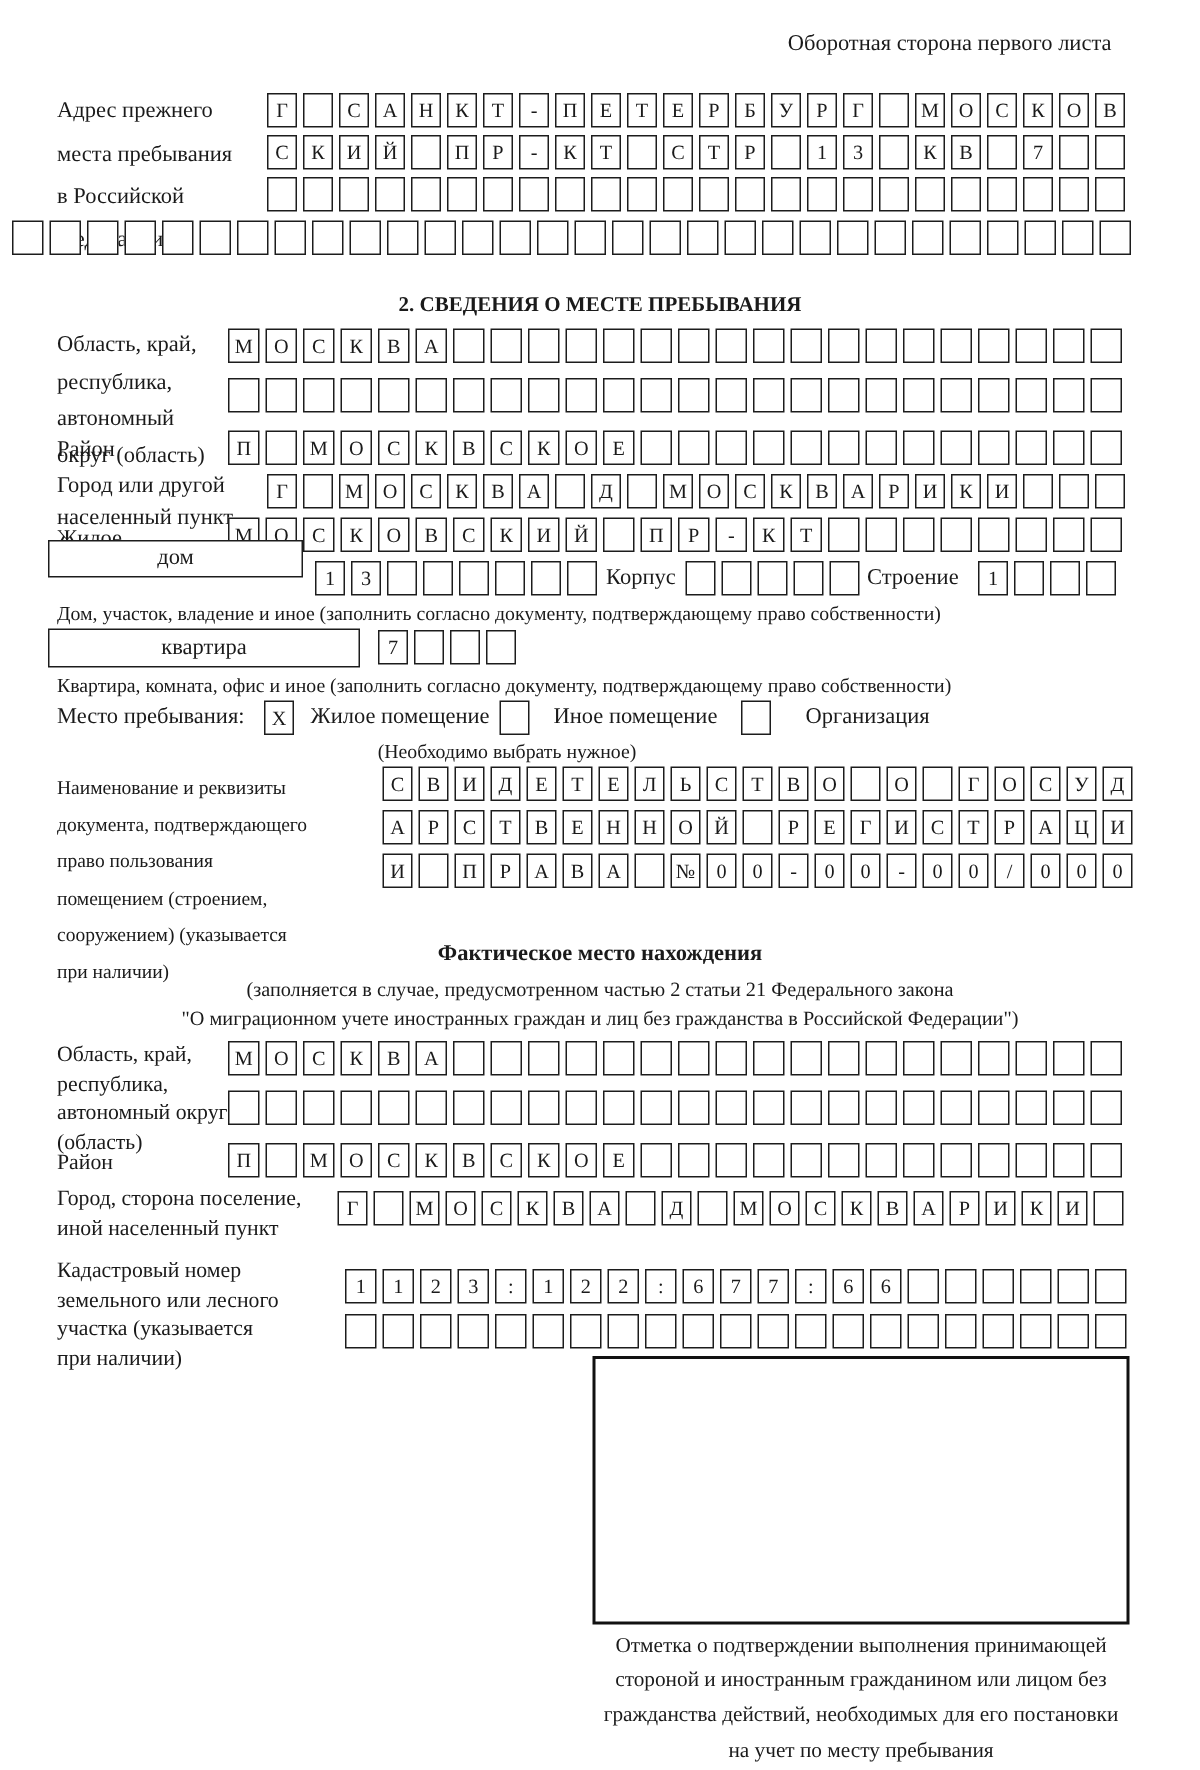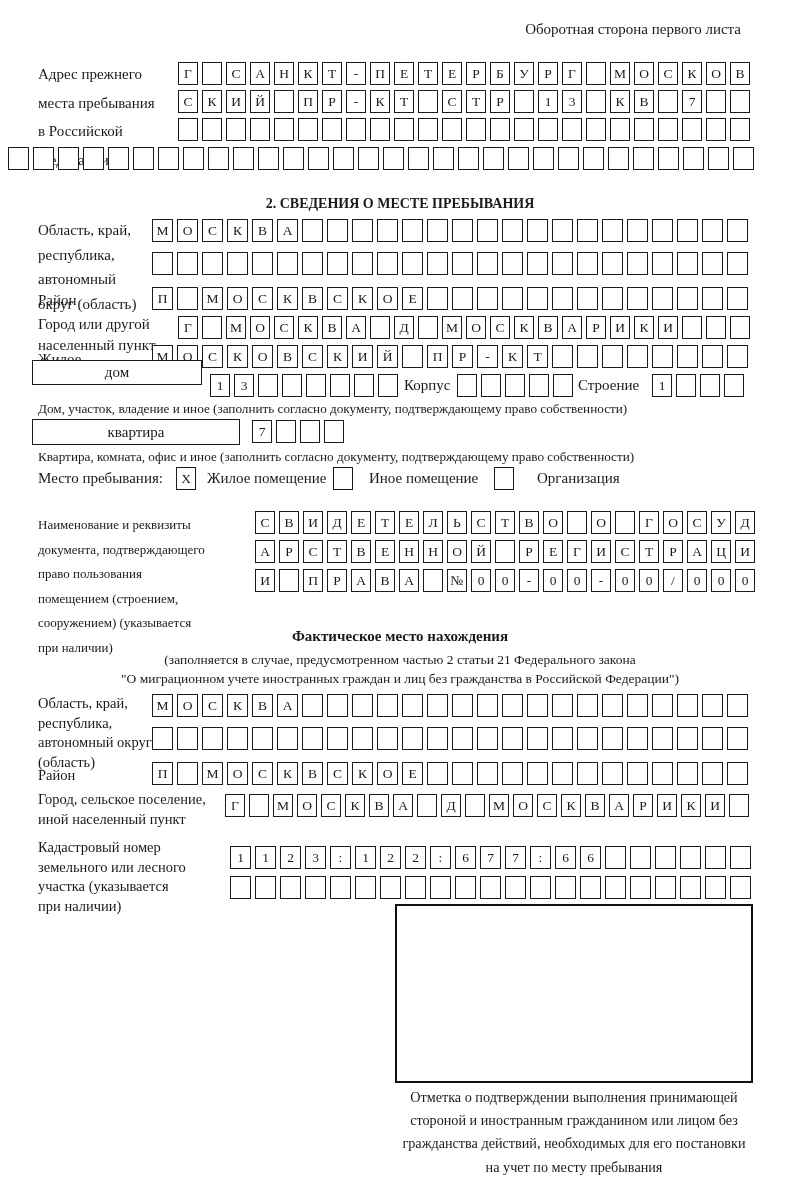--- a/index.html
+++ b/index.html
@@ -340,20 +340,21 @@
     </div>
   <div class="abs fs15" style="left:207px;top:470px">Жилое помещение</div>
   <div class="boxrow" style="left:333px;top:467px">
       <span class="cell">&nbsp;</span>
     </div>
   <div class="abs fs15" style="left:369px;top:470px">Иное помещение</div>
   <div class="boxrow" style="left:494px;top:467px">
       <span class="cell">&nbsp;</span>
     </div>
   <div class="abs fs15" style="left:537px;top:470px">Организация</div>
+  <div class="abs cap" style="left:138px;top:493px;width:400px;text-align:center">(Необходимо выбрать нужное)</div>
 
   <div class="abs fs148 lh24 pre" style="left:38px;top:513px;width:220px">Наименование и реквизиты
 документа, подтверждающего
 право пользования
 помещением (строением,
 сооружением) (указывается
 при наличии)</div>
   <div class="boxrow" style="left:255px;top:511px">
       <span class="cell">С</span>
       <span class="cell">В</span>
@@ -506,21 +507,21 @@
       <span class="cell">&nbsp;</span>
       <span class="cell">&nbsp;</span>
       <span class="cell">&nbsp;</span>
       <span class="cell">&nbsp;</span>
       <span class="cell">&nbsp;</span>
       <span class="cell">&nbsp;</span>
       <span class="cell">&nbsp;</span>
       <span class="cell">&nbsp;</span>
     </div>
 
-  <div class="abs fs145 lh19 pre" style="left:38px;top:790px;width:185px">Город, сельское поселение,
+  <div class="abs fs145 lh19 pre" style="left:38px;top:790px;width:185px">Город, сторона поселение,
 иной населенный пункт</div>
   <div class="boxrow" style="left:225px;top:794px">
       <span class="cell">Г</span>
       <span class="cell">&nbsp;</span>
       <span class="cell">М</span>
       <span class="cell">О</span>
       <span class="cell">С</span>
       <span class="cell">К</span>
       <span class="cell">В</span>
       <span class="cell">А</span>

